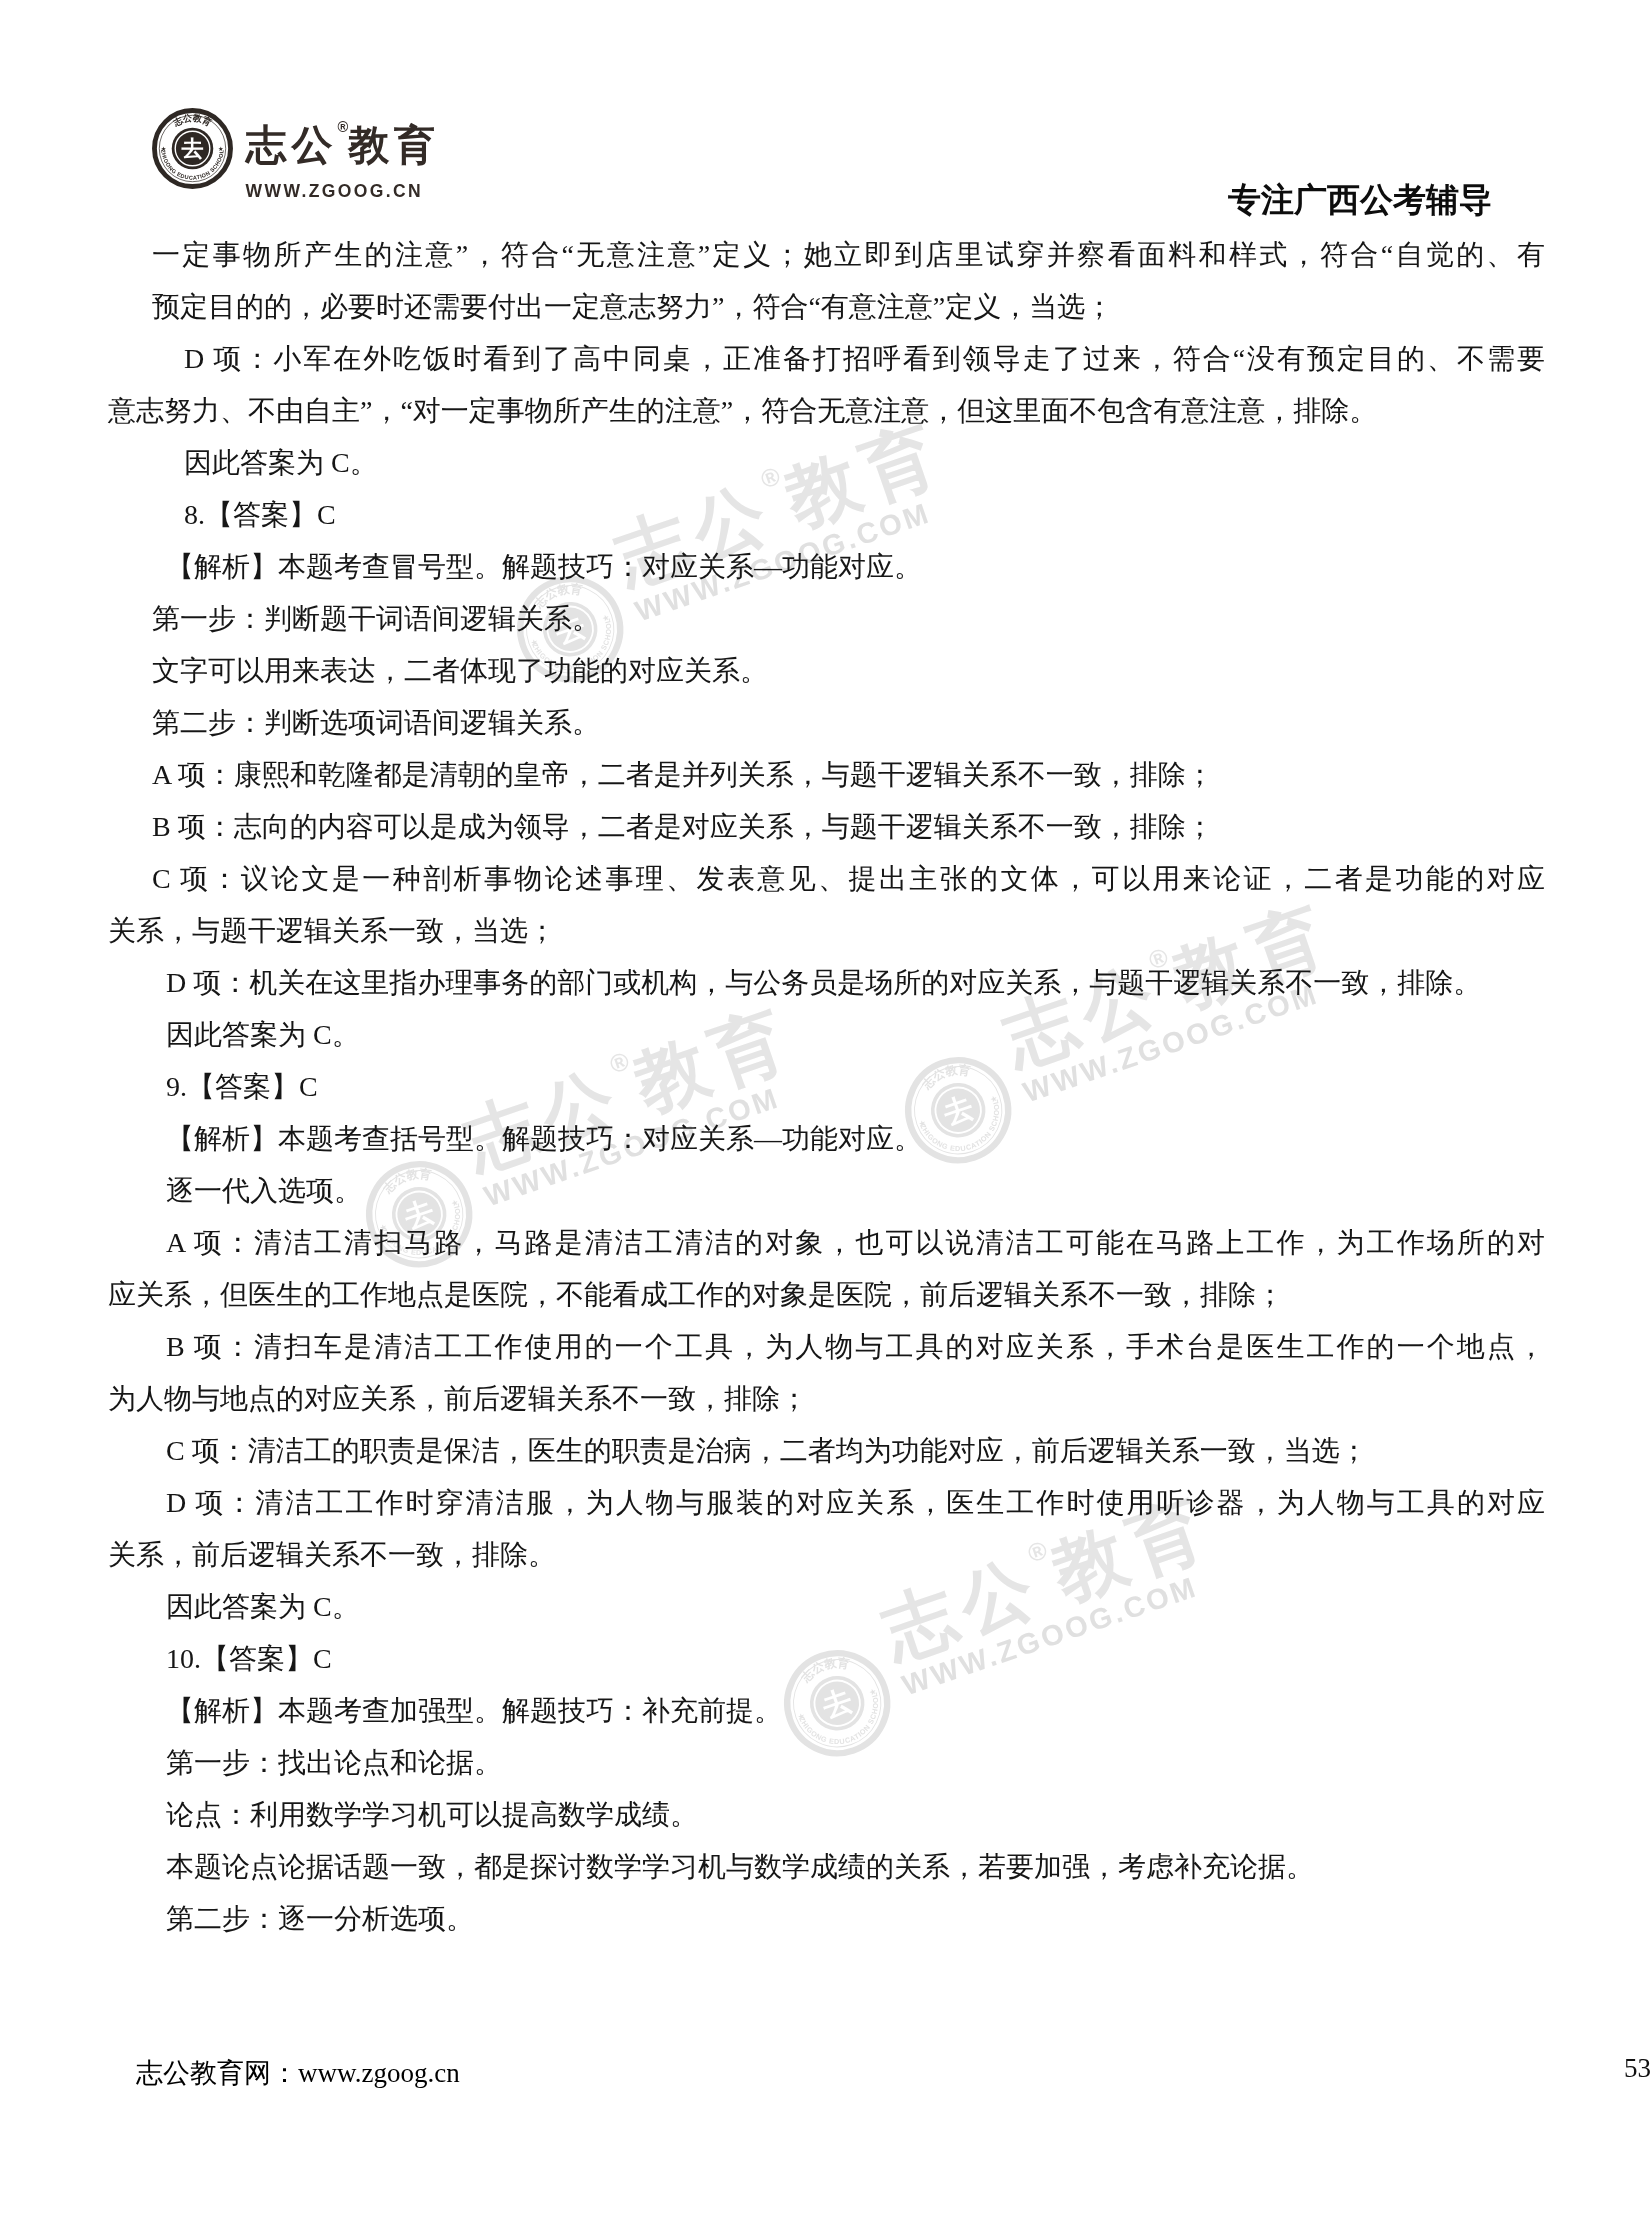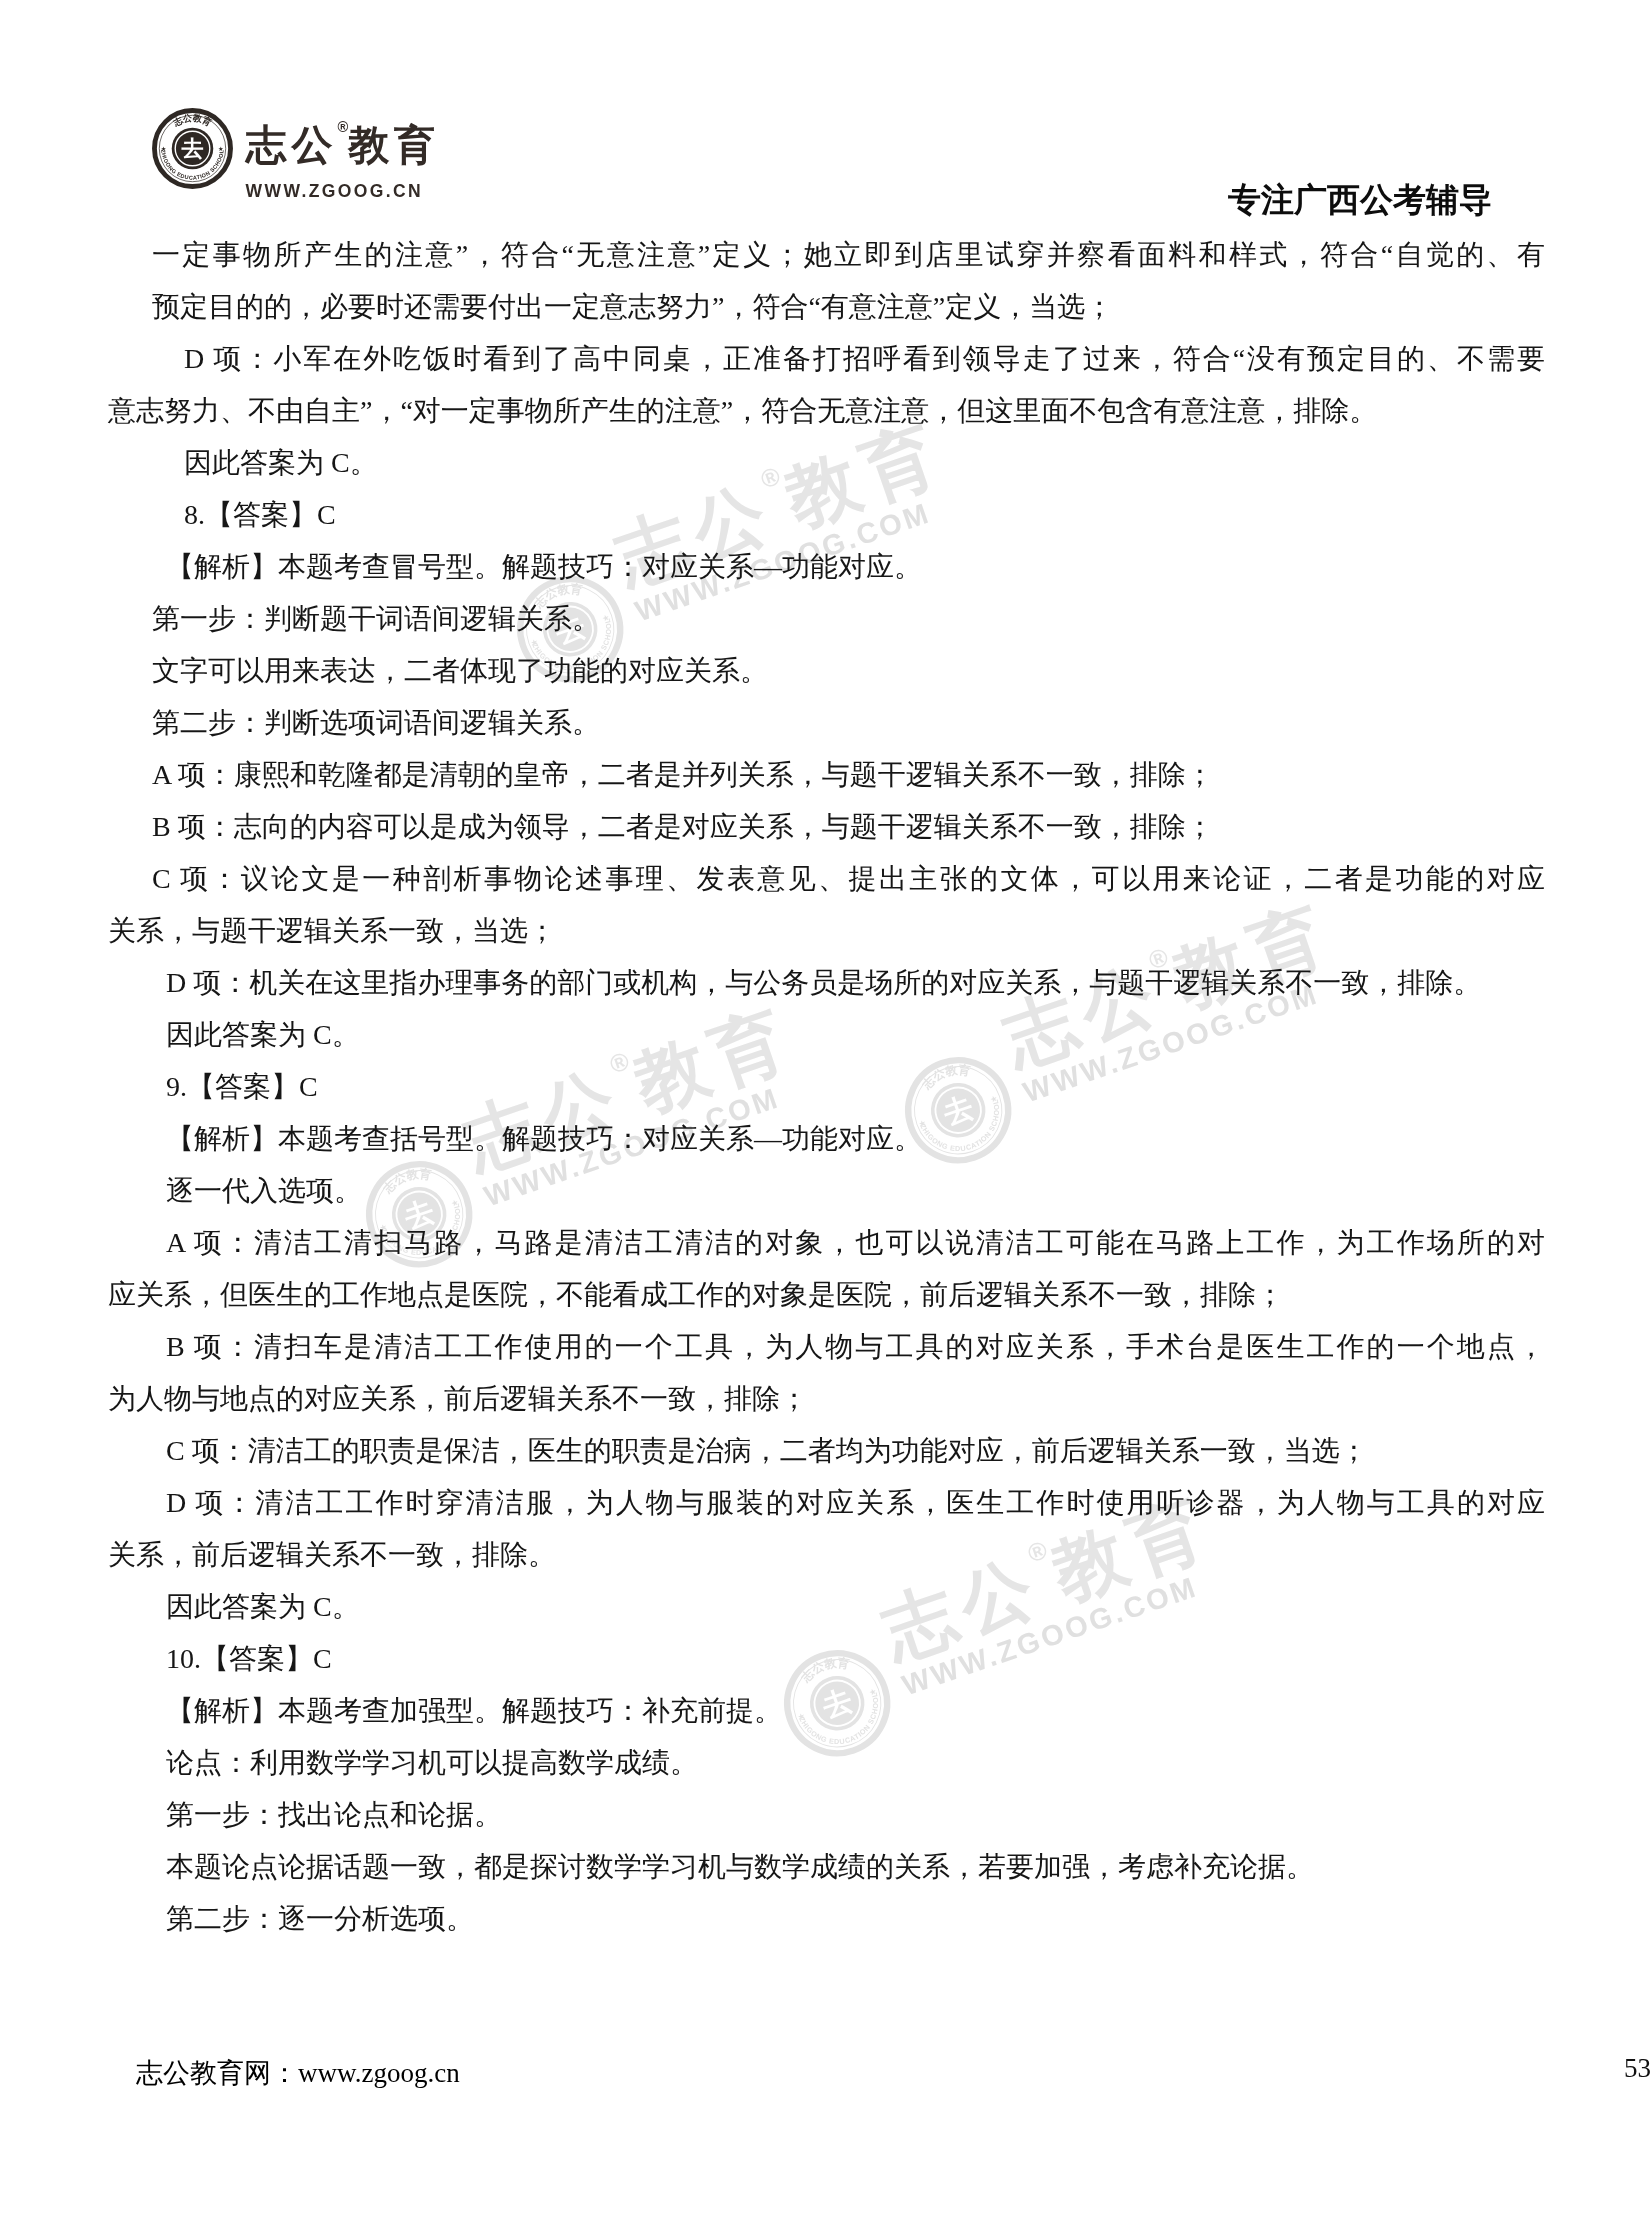--- a/index.html
+++ b/index.html
@@ -176,21 +176,21 @@
     <div class="line ind-m stretch">A 项：清洁工清扫马路，马路是清洁工清洁的对象，也可以说清洁工可能在马路上工作，为工作场所的对</div>
     <div class="line ind-c">应关系，但医生的工作地点是医院，不能看成工作的对象是医院，前后逻辑关系不一致，排除；</div>
     <div class="line ind-m stretch">B 项：清扫车是清洁工工作使用的一个工具，为人物与工具的对应关系，手术台是医生工作的一个地点，</div>
     <div class="line ind-c">为人物与地点的对应关系，前后逻辑关系不一致，排除；</div>
     <div class="line ind-m">C 项：清洁工的职责是保洁，医生的职责是治病，二者均为功能对应，前后逻辑关系一致，当选；</div>
     <div class="line ind-m stretch">D 项：清洁工工作时穿清洁服，为人物与服装的对应关系，医生工作时使用听诊器，为人物与工具的对应</div>
     <div class="line ind-c">关系，前后逻辑关系不一致，排除。</div>
     <div class="line ind-m">因此答案为 C。</div>
     <div class="line ind-m">10.【答案】C</div>
     <div class="line ind-m">【解析】本题考查加强型。解题技巧：补充前提。</div>
+    <div class="line ind-m">第一步：找出论点和论据。</div>
     <div class="line ind-m">论点：利用数学学习机可以提高数学成绩。</div>
-    <div class="line ind-m">第一步：找出论点和论据。</div>
     <div class="line ind-m">本题论点论据话题一致，都是探讨数学学习机与数学成绩的关系，若要加强，考虑补充论据。</div>
     <div class="line ind-m">第二步：逐一分析选项。</div>
   </div>
 
 <div class="footer-site">志公教育网：www.zgoog.cn</div>
 <div class="footer-page">53</div>
 
 
 </body></html>

